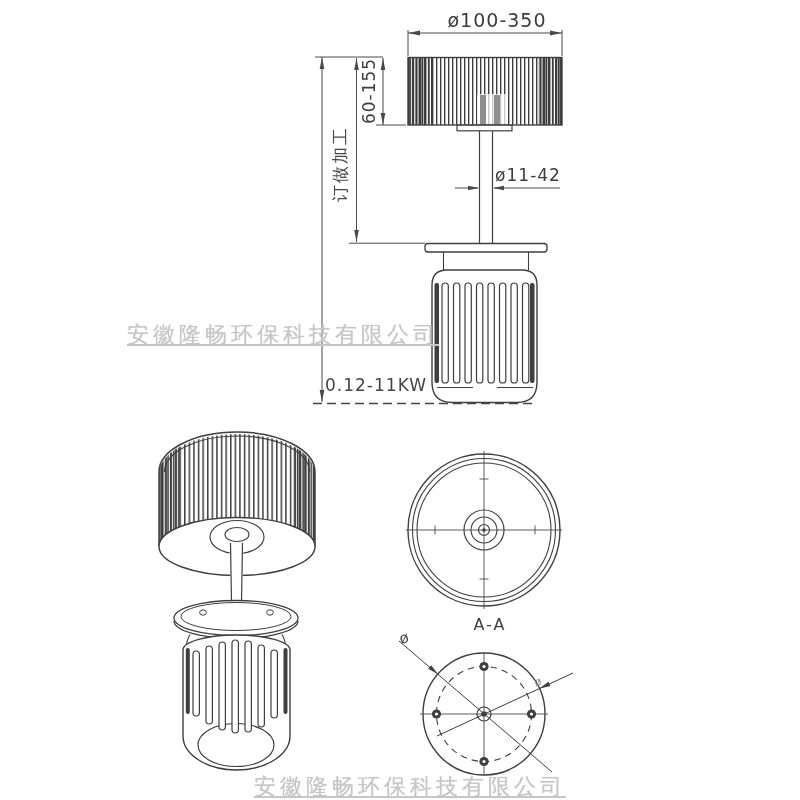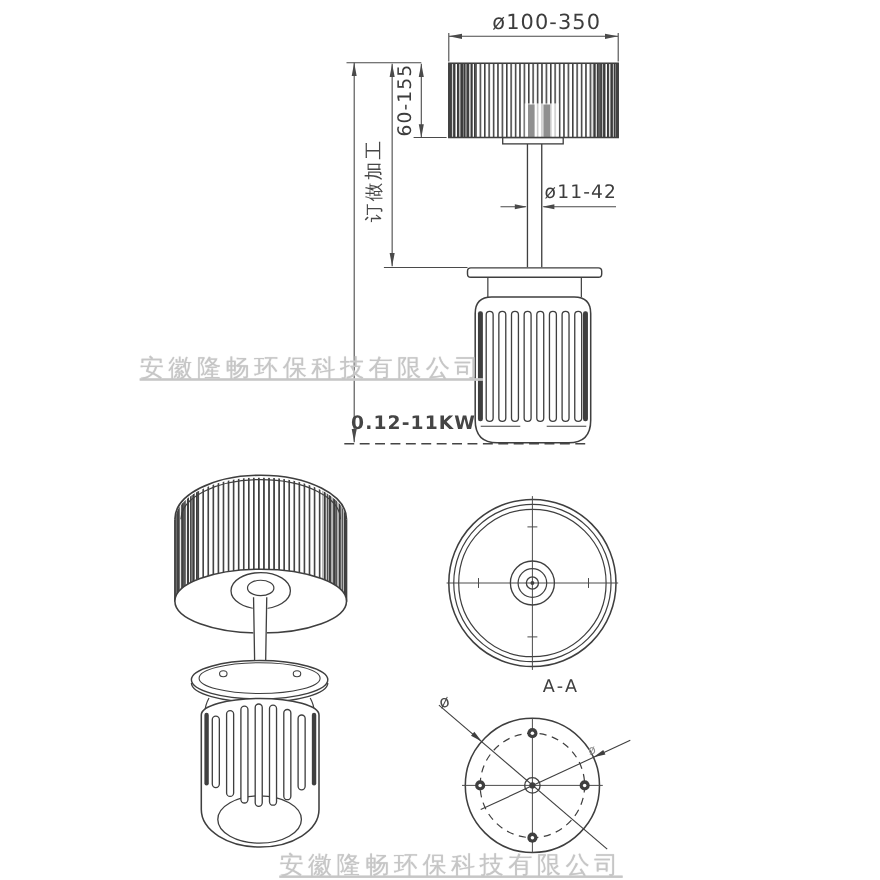--- a/index.html
+++ b/index.html
@@ -6,21 +6,21 @@
   #stage{position:relative;width:800px;height:800px;background:#ffffff;overflow:hidden;
          font-family:"DejaVu Sans",sans-serif;}
   #draw{position:absolute;left:0;top:0;}
   .lbl{position:absolute;transform:translate(-50%,-50%);white-space:nowrap;
        color:#3d3d3d;font-family:"DejaVu Sans",sans-serif;}
   .lbl.v{transform:translate(-50%,-50%) rotate(-90deg);}
   .dim-top{font-size:19px;letter-spacing:1px;}
   .dim-side{font-size:17px;letter-spacing:1px;}
   .dim-shaft{font-size:17px;letter-spacing:1px;text-align:right;}
   .custom{font-size:17px;letter-spacing:2px;color:#474747;}
-  .power{font-size:17px;font-weight:bold;color:#454545;letter-spacing:1px;}
+  .power{font-size:17px;font-weight:normal;color:#454545;letter-spacing:1px;}
   .section{font-size:16px;letter-spacing:2px;color:#3f3f3f;}
   .phi-big{font-size:15px;transform:translate(-50%,-50%) rotate(-14deg);color:#4a4a4a;}
   .phi-small{font-size:11px;color:#8a8a8a;transform:translate(-50%,-50%) rotate(-14deg);}
   .wm{font-size:22px;letter-spacing:4px;color:#c6c6c6;text-shadow:0 0 1px #d4d4d4;text-decoration:underline;}
 </style>
 </head>
 <body>
 
 <div id="stage">
 
@@ -196,17 +196,17 @@
 
   <div class="lbl wm" style="left:283px;top:335px;">安徽隆畅环保科技有限公司</div>
   <div class="lbl wm" style="left:410px;top:787px;">安徽隆畅环保科技有限公司</div>
 
   <div class="lbl dim-top" style="left:497px;top:20px;">ø100-350</div>
   <div class="lbl v dim-side" style="left:369px;top:91px;">60-155</div>
   <div class="lbl v custom" style="left:340px;top:164px;">订做加工</div>
   <div class="lbl dim-shaft" style="left:528px;top:175px;">ø11-42</div>
   <div class="lbl power" style="left:376px;top:385px;">0.12-11KW</div>
 
-  <div class="lbl section" style="left:510px;top:624px;text-align:right;">A-A</div>
+  <div class="lbl section" style="left:490px;top:624px;text-align:right;">A-A</div>
   <div class="lbl phi-big" style="left:404px;top:638px;">ø</div>
   <div class="lbl phi-small" style="left:538px;top:682px;">ø</div>
 
 </div>
 
 </body></html>

